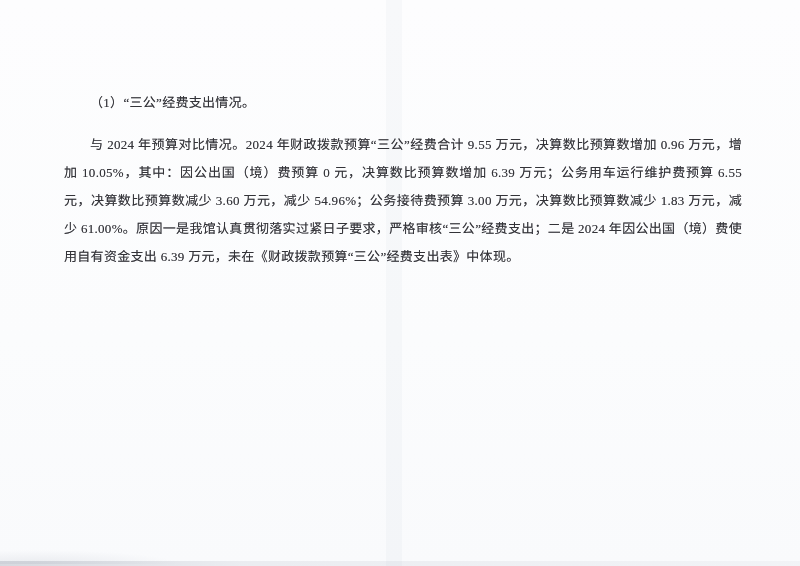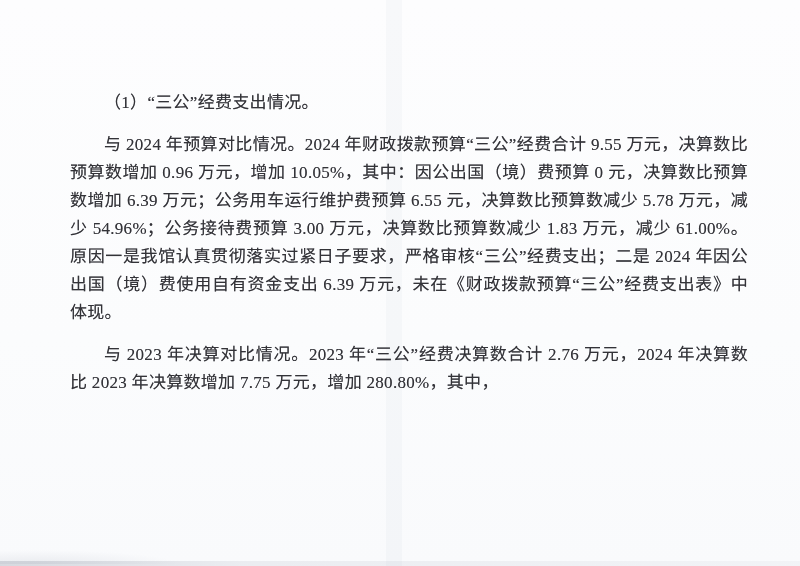--- a/index.html
+++ b/index.html
@@ -49,43 +49,42 @@
     bottom: 2px;
     width: 180px;
     height: 14px;
     background: radial-gradient(ellipse at 20% 100%,
       rgba(160, 166, 180, 0.18), rgba(160, 166, 180, 0) 70%);
     pointer-events: none;
   }
   .text-block {
     position: absolute;
     top: 89px;
-    left: 70px;
+    left: 64px;
     width: 678px;
     color: #333338;
-    font-size: 17px;
+    font-size: 13px;
     line-height: 28px;
     text-align: justify;
     letter-spacing: 0.3px;
     text-shadow: 0 0 0.5px rgba(70, 70, 78, 0.55);
   }
   .text-block p {
     margin: 0 0 14px 0;
     text-indent: 2em;
   }
 </style>
 </head>
 <body>
 
 <div class="page">
 
   <div class="scan-band"></div>
 
   <div class="text-block">
     <p>（1）“三公”经费支出情况。</p>
-    <p>与 2024 年预算对比情况。2024 年财政拨款预算“三公”经费合计 9.55 万元，决算数比预算数增加 0.96 万元，增加 10.05%，其中：因公出国（境）费预算 0 元，决算数比预算数增加 6.39 万元；公务用车运行维护费预算 6.55 元，决算数比预算数减少 5.78 万元，减少 54.96%；公务接待费预算 3.00 万元，决算数比预算数减少 1.83 万元，减少 61.00%。原因一是我馆认真贯彻落实过紧日子要求，严格审核“三公”经费支出；二是 2024 年因公出国（境）费使用自有资金支出 6.39 万元，未在《财政拨款预算“三公”经费支出表》中体现。</p>
-    <p>与 2023 年决算对比情况。2023  年“三公”经费决算数合计  2.76  万元，2024 年决算数比 2023 年决算数增加 7.75 万元，增加 280.80%，其中，</p>
+    <p>与 2024 年预算对比情况。2024 年财政拨款预算“三公”经费合计 9.55 万元，决算数比预算数增加 0.96 万元，增加 10.05%，其中：因公出国（境）费预算 0 元，决算数比预算数增加 6.39 万元；公务用车运行维护费预算 6.55 元，决算数比预算数减少 3.60 万元，减少 54.96%；公务接待费预算 3.00 万元，决算数比预算数减少 1.83 万元，减少 61.00%。原因一是我馆认真贯彻落实过紧日子要求，严格审核“三公”经费支出；二是 2024 年因公出国（境）费使用自有资金支出 6.39 万元，未在《财政拨款预算“三公”经费支出表》中体现。</p>
   </div>
 
   <div class="scan-shadow-corner"></div>
   <div class="scan-edge-bottom"></div>
 
 </div>
 
 </body></html>

